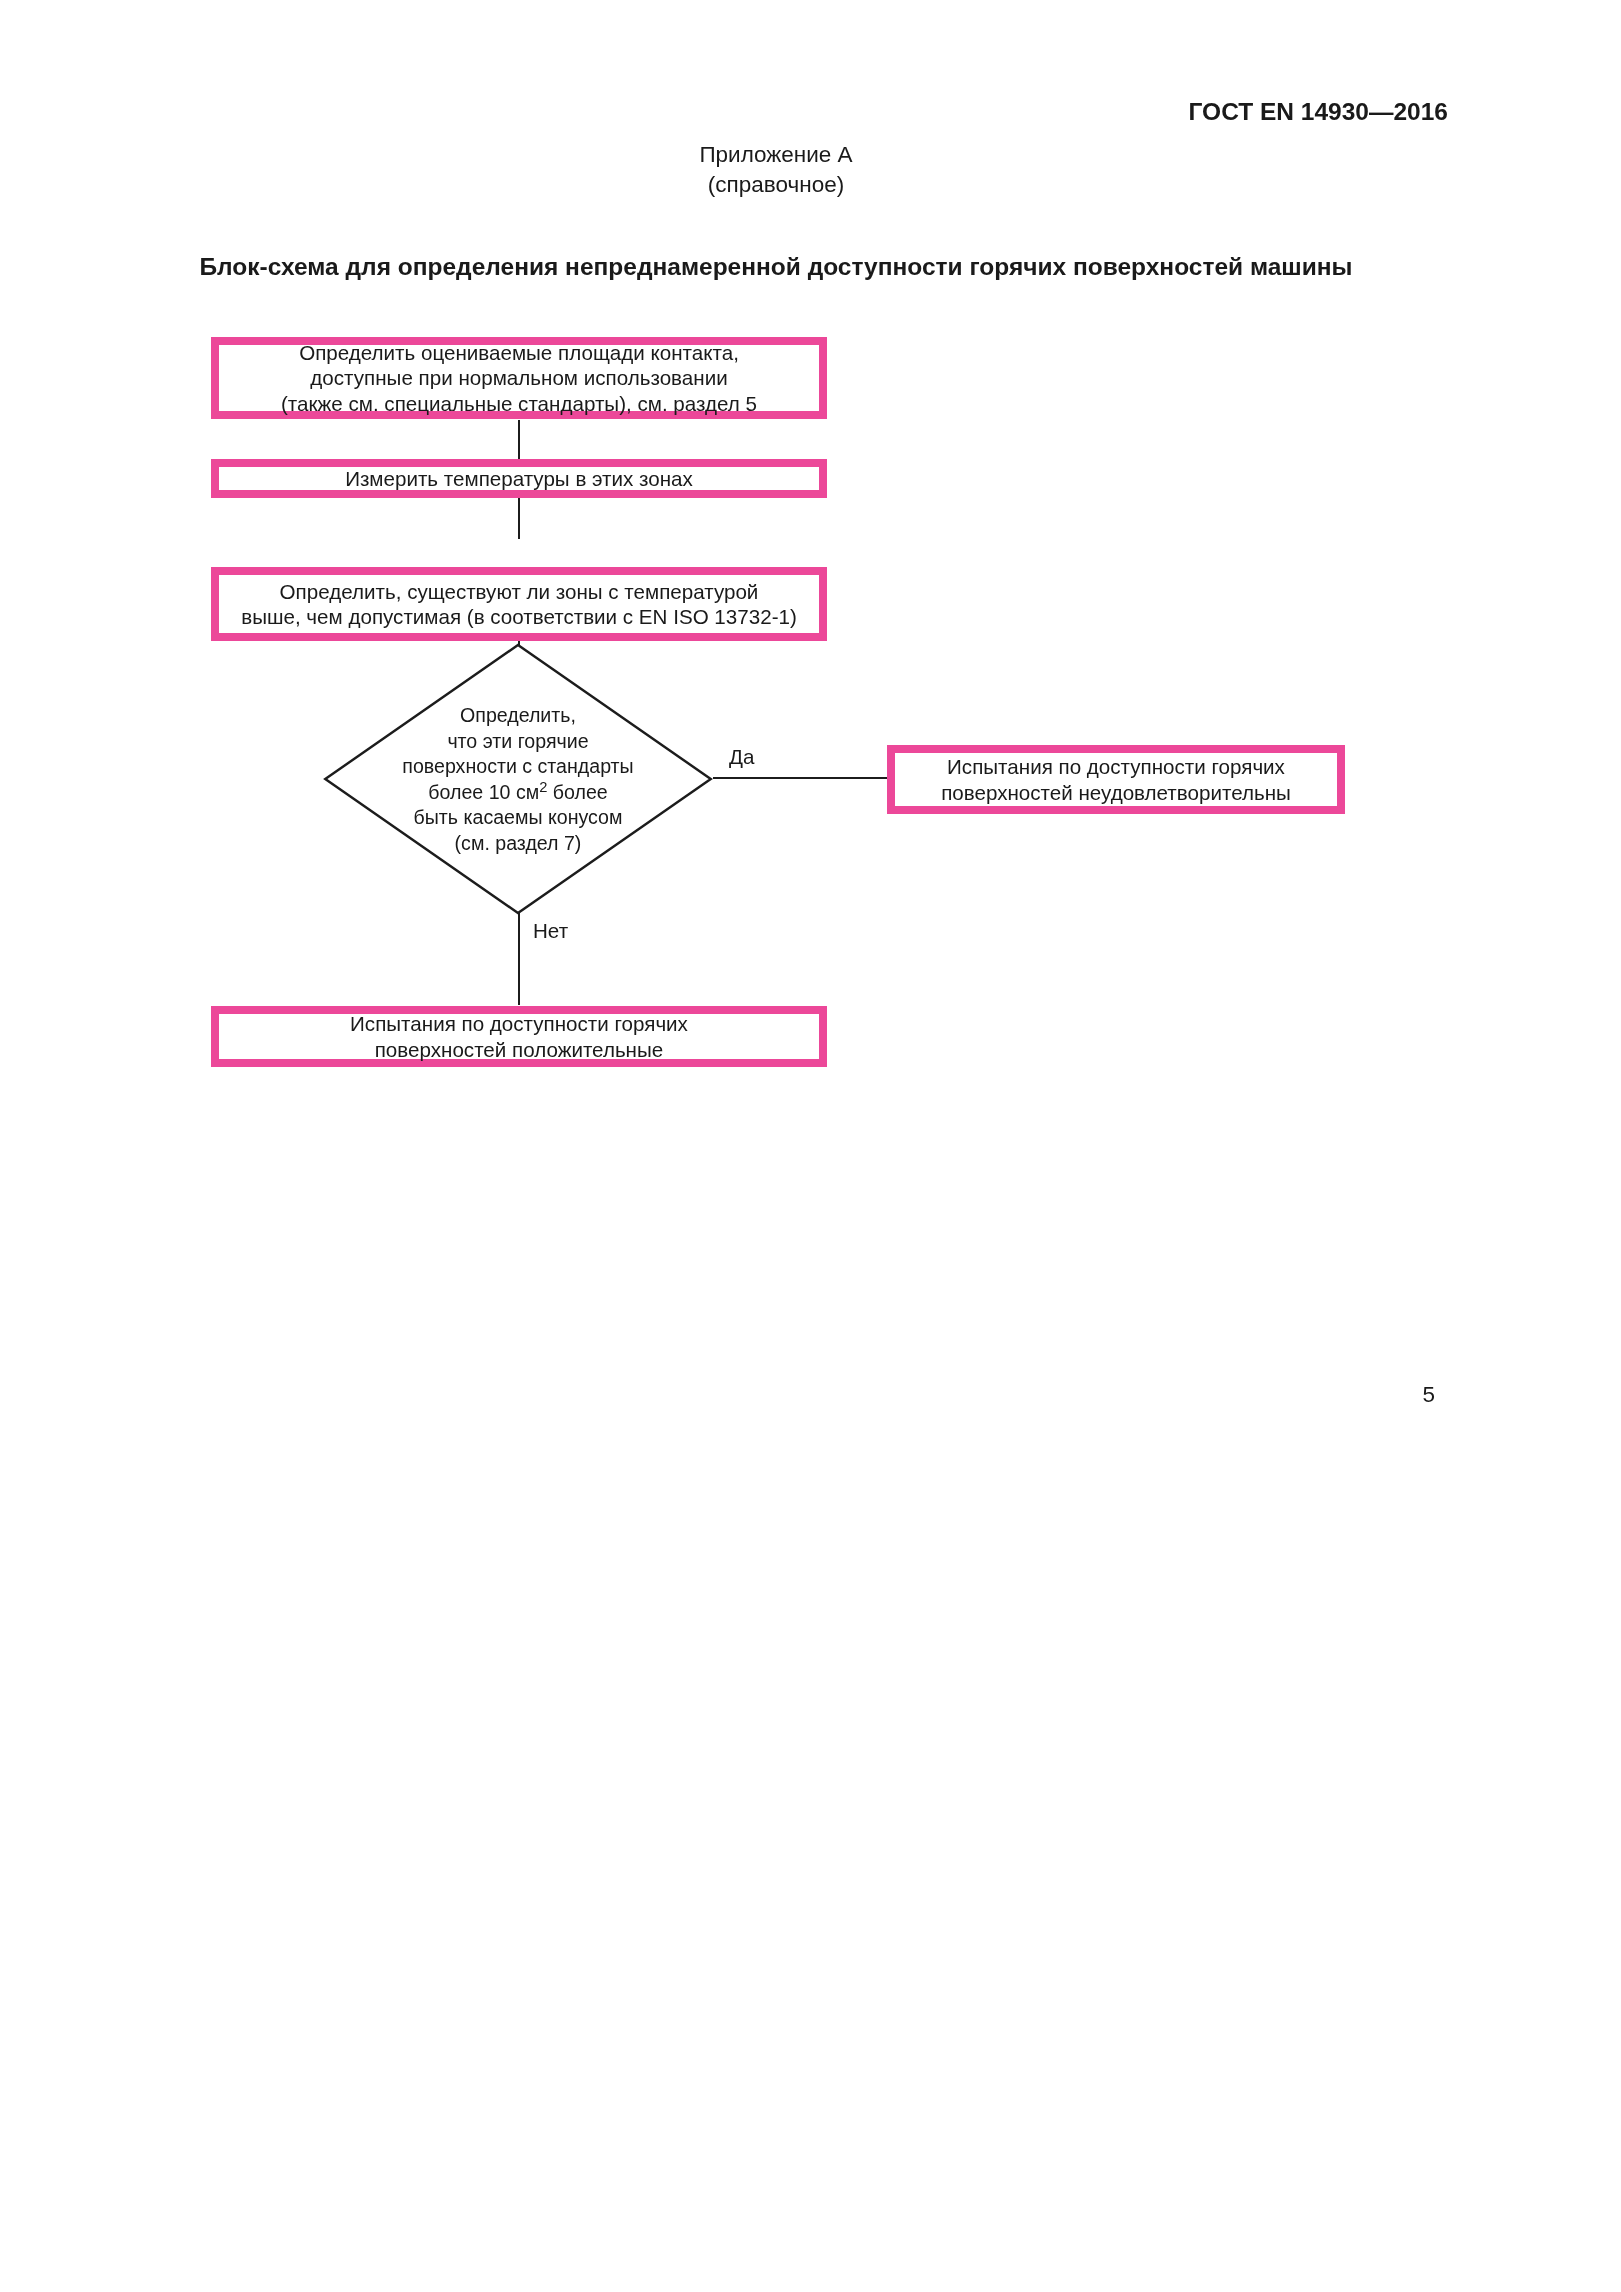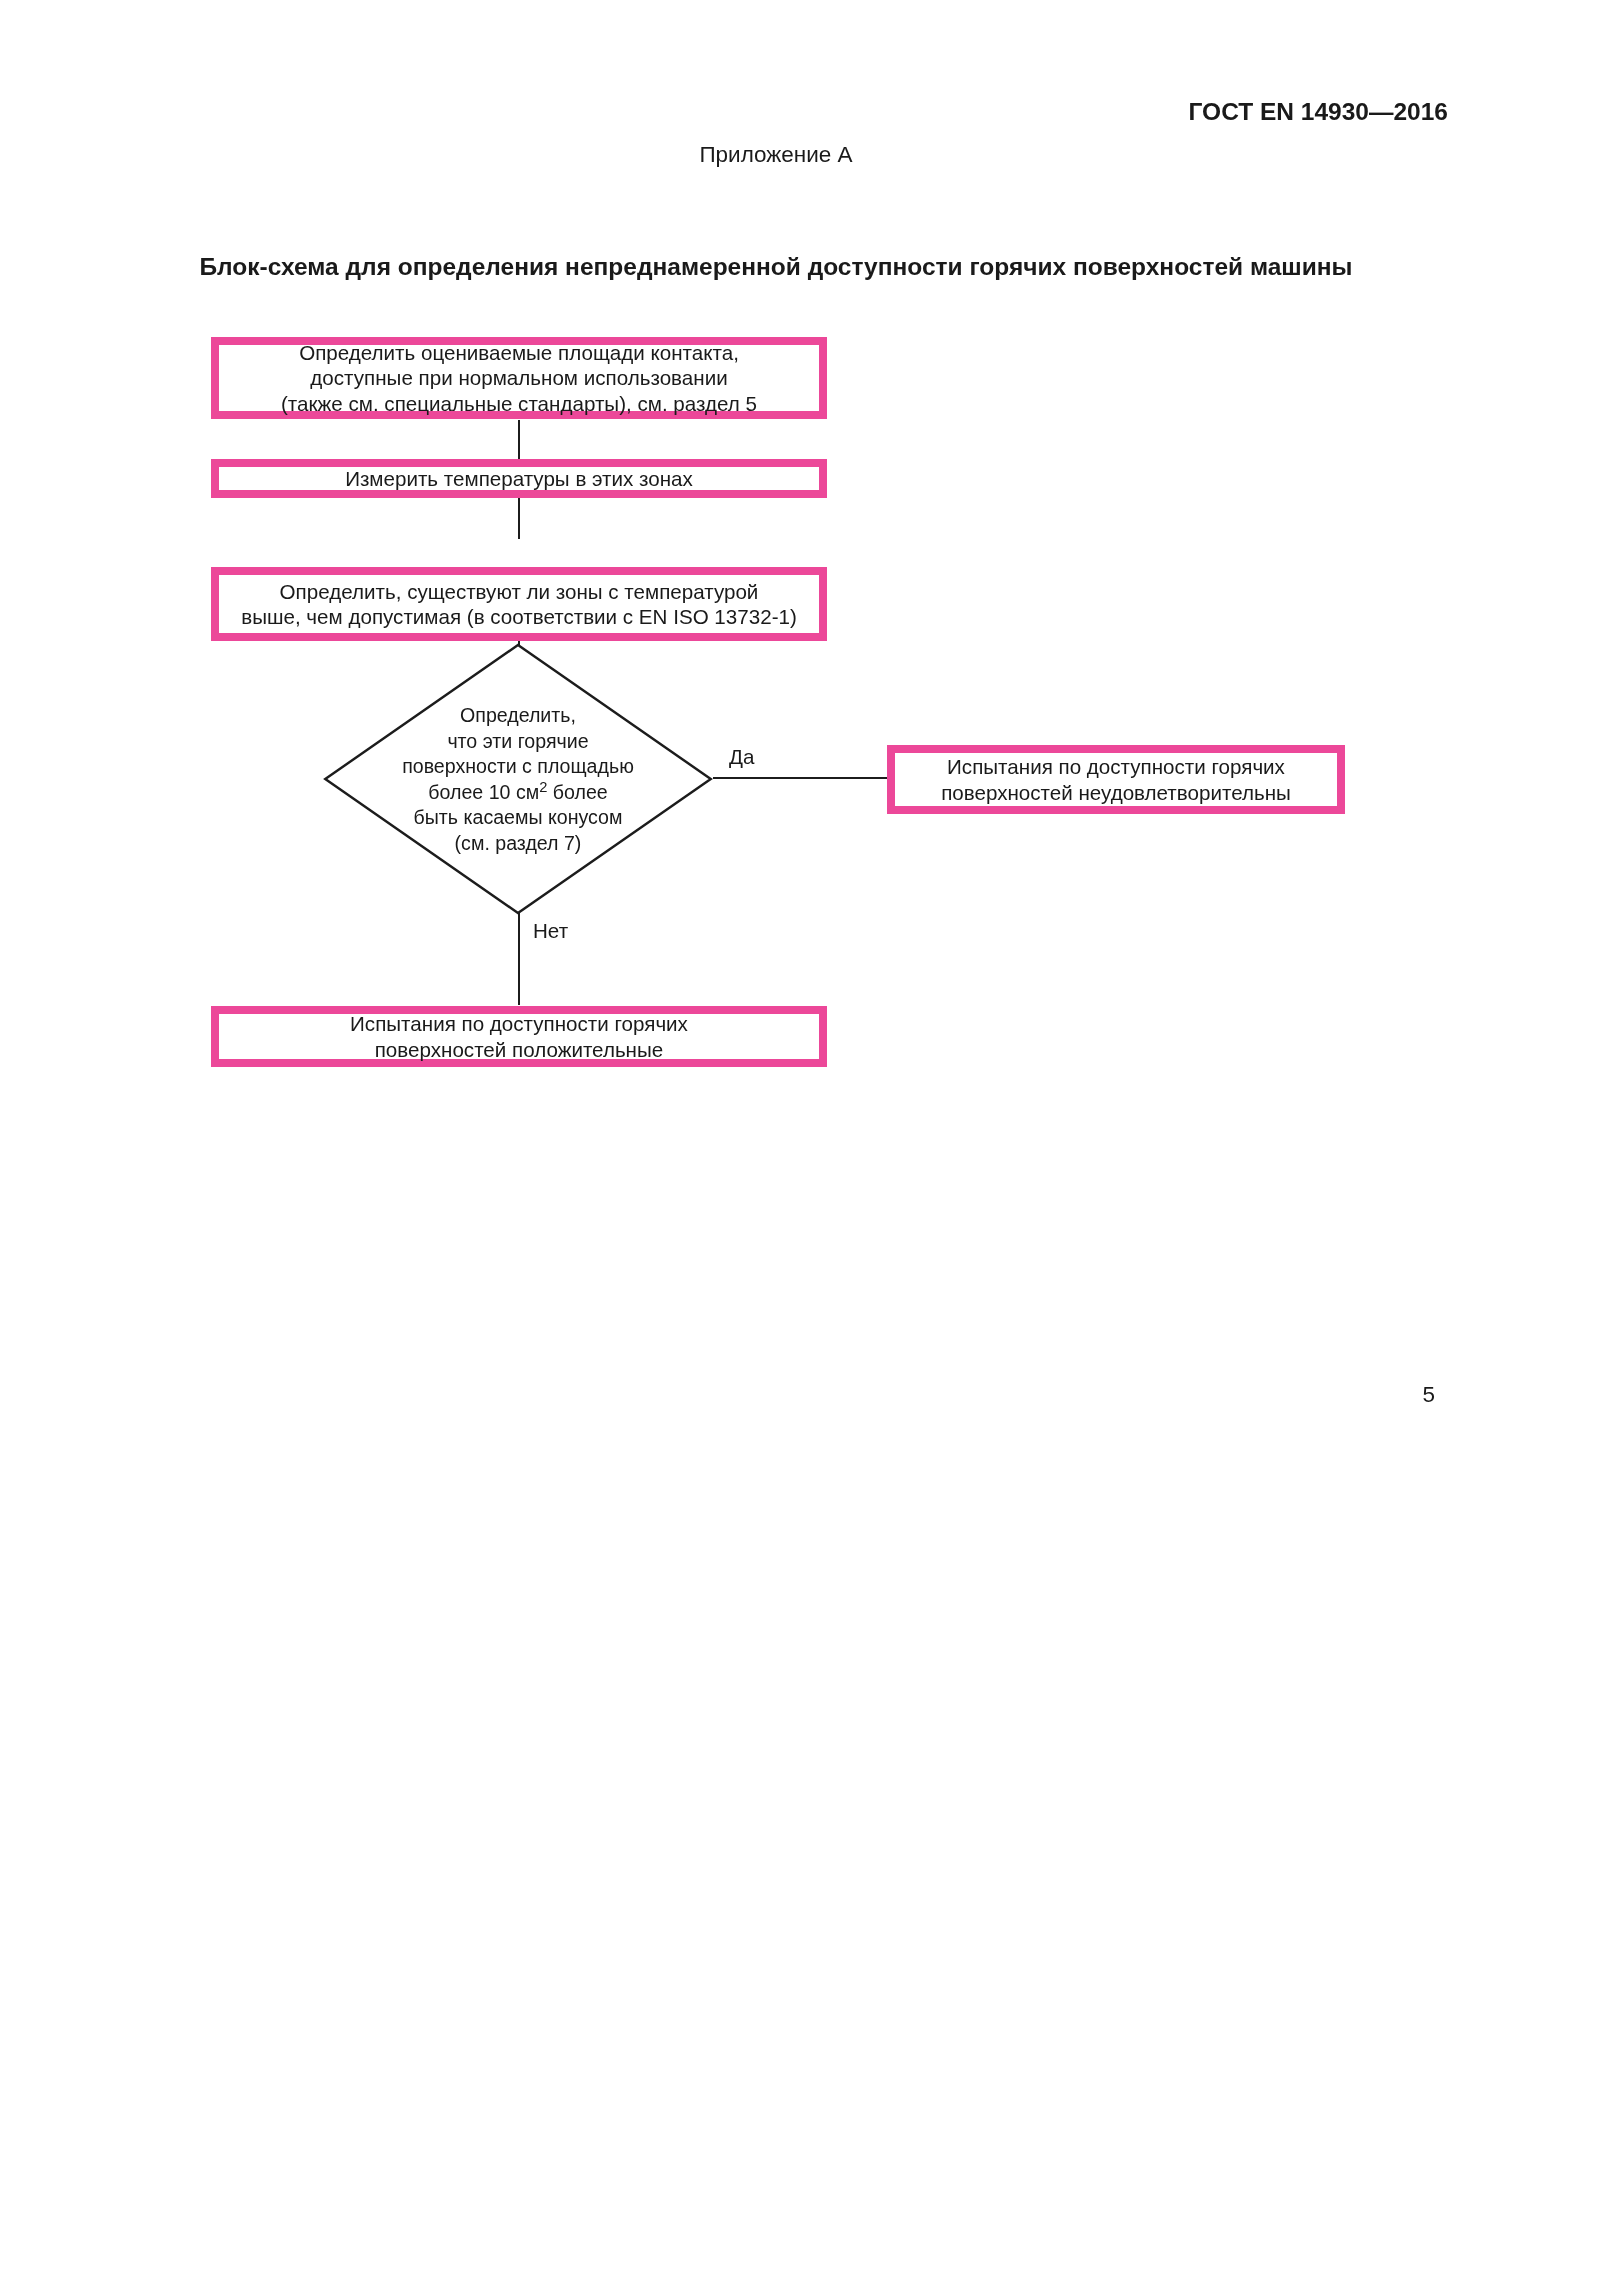--- a/index.html
+++ b/index.html
@@ -89,20 +89,21 @@
 </style>
 </head>
 <body>
 
 <div class="page">
 
   <div class="header-right">ГОСТ EN 14930—2016</div>
 
   <div class="annex">
     <div>Приложение А</div>
+    <div>(справочное)</div>
   </div>
 
   <div class="main-heading">Блок-схема для определения непреднамеренной доступности горячих поверхностей машины</div>
 
   <div class="vline conn1"></div>
   <div class="vline conn2"></div>
   <div class="vline conn3"></div>
   <div class="vline conn-no"></div>
   <div class="hline conn-yes"></div>
 
@@ -121,21 +122,21 @@
     <div>выше, чем допустимая (в соответствии с EN ISO 13732-1)</div>
   </div>
 
   <svg class="diamond-svg" width="390" height="272" viewBox="0 0 398 278">
     <polygon points="199,2 396,139 199,276 2,139" fill="#ffffff" stroke="#1c1c1c" stroke-width="2.5"></polygon>
   </svg>
 
   <div class="diamond-text">
     <div>Определить,</div>
     <div>что эти горячие</div>
-    <div>поверхности с площадью</div>
+    <div>поверхности с стандарты</div>
     <div><span>более 10 см</span><span class="sup">2</span><span> более</span></div>
     <div>быть касаемы конусом</div>
     <div>(см. раздел 7)</div>
   </div>
 
   <div class="label-yes">Да</div>
   <div class="label-no">Нет</div>
 
   <div class="flow-box box-yes">
     <div>Испытания по доступности горячих</div>

